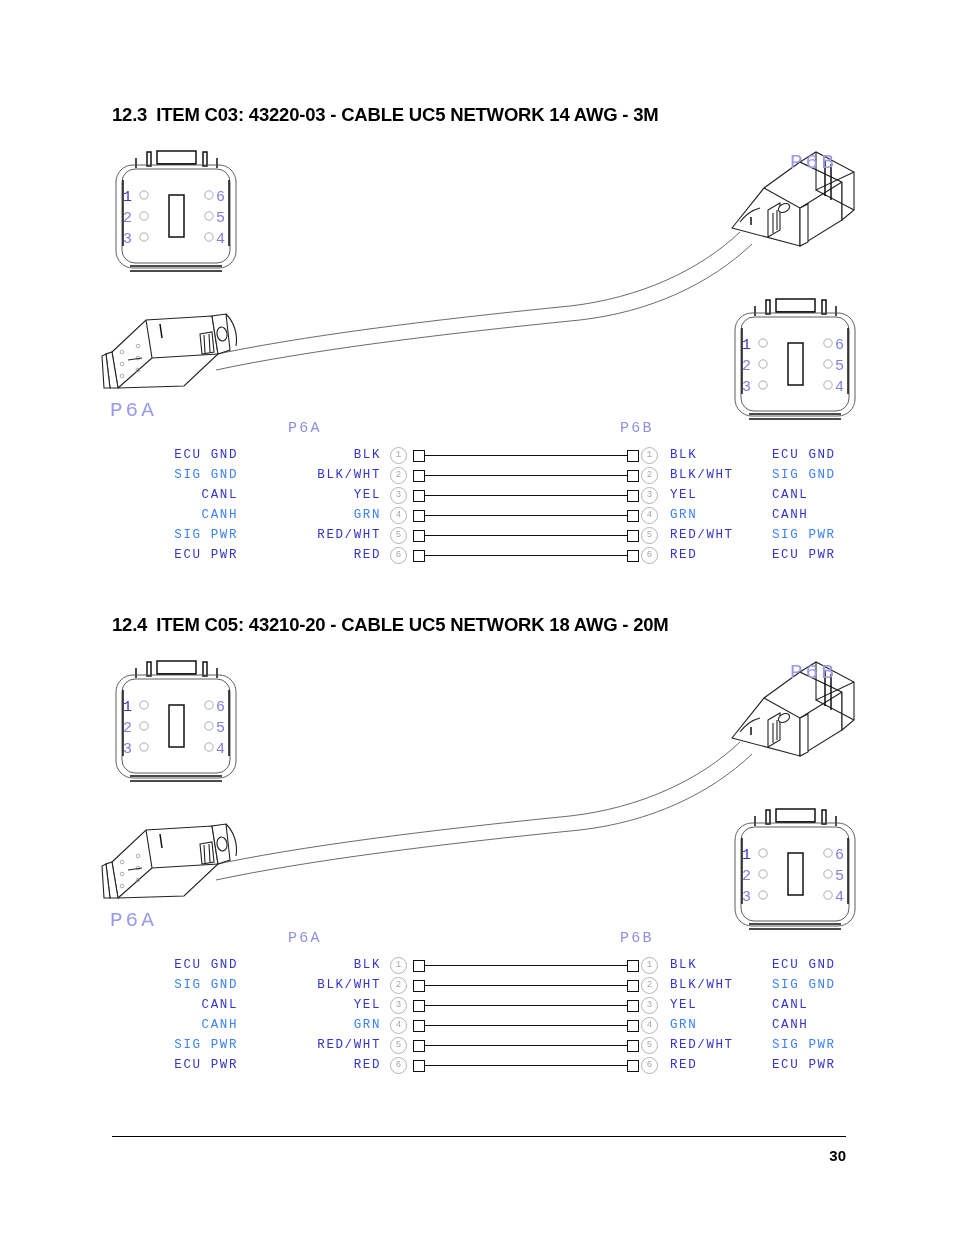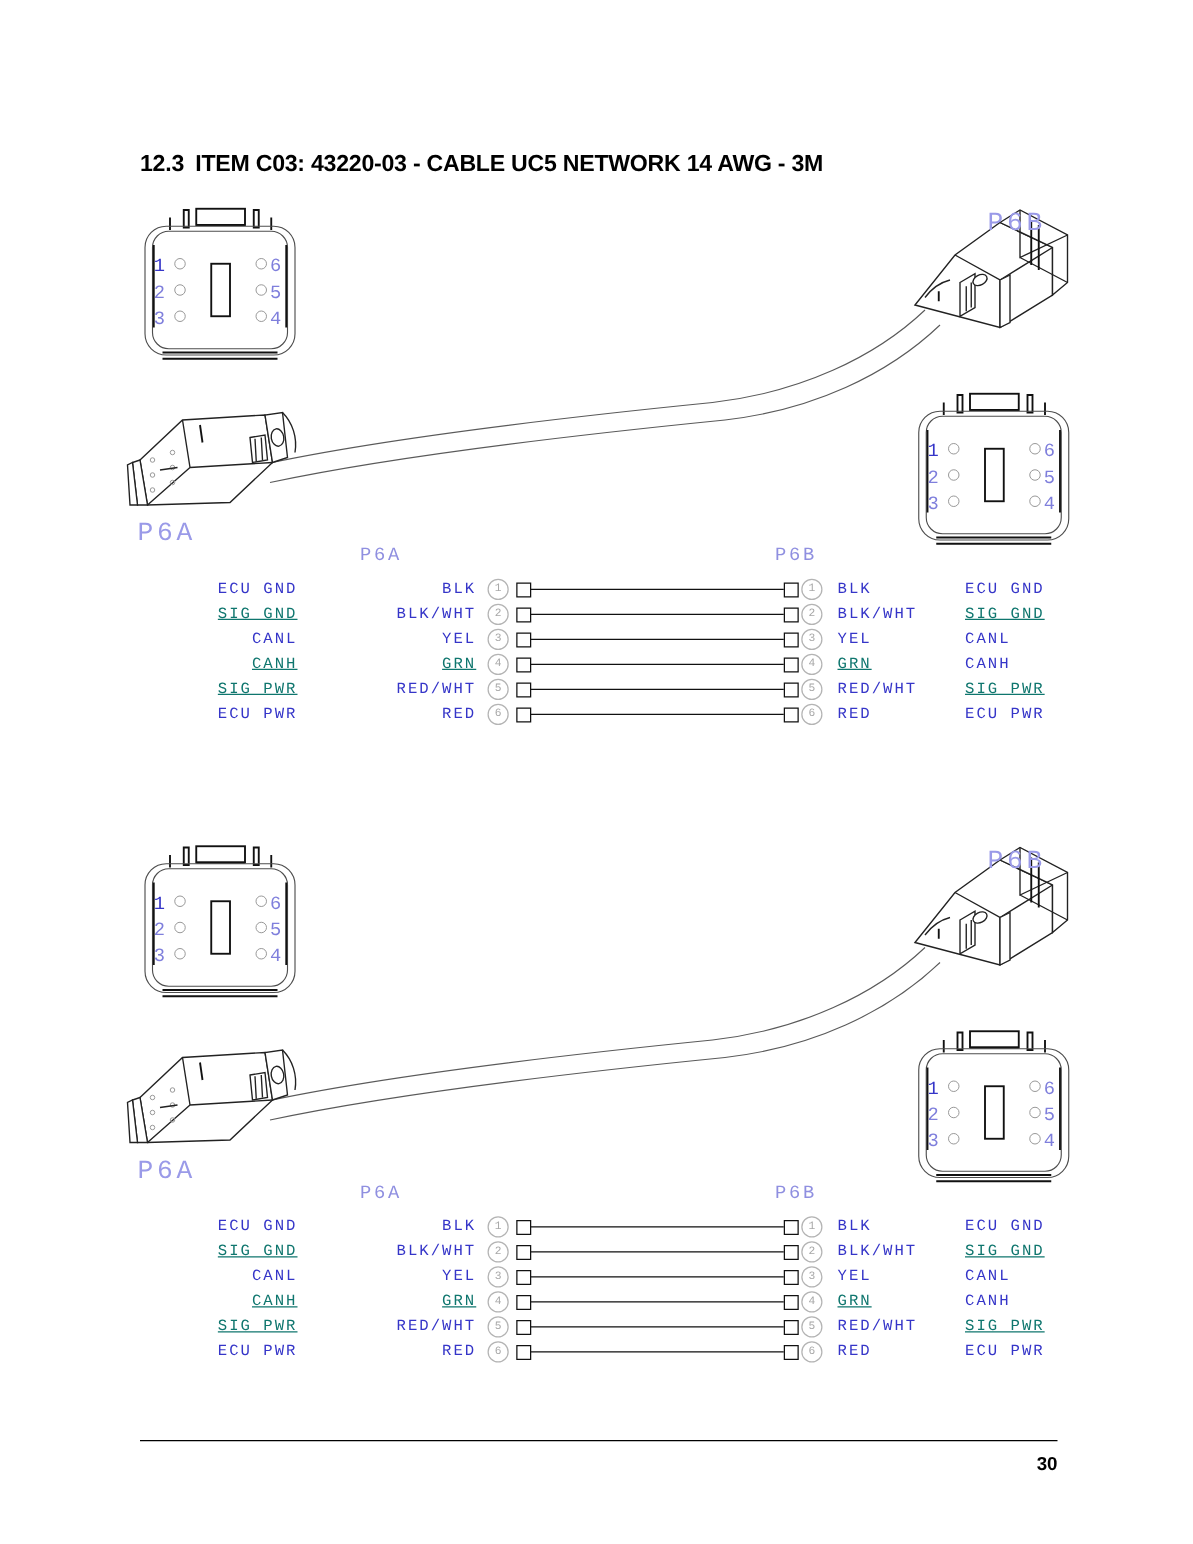--- a/index.html
+++ b/index.html
@@ -10,21 +10,21 @@
   body {
     width: 954px;
     height: 1235px;
     position: relative;
     font-family: "Liberation Sans", sans-serif;
     overflow: hidden;
   }
 
   .page {
     position: absolute;
-    left: 0; top: 16px;
+    left: 0; top: 0;
     width: 954px;
     height: 1002px;
   }
 
   
   .section-heading {
     position: absolute;
     left: 112px;
     font-family: "Liberation Sans", sans-serif;
     font-weight: bold;
@@ -76,21 +76,21 @@
   }
 
   .cell {
     position: absolute;
     font-size: 12.5px;
     letter-spacing: 1.6px;
     white-space: nowrap;
     color: #3535c8;
     line-height: 20px;
   }
-  .cell.dim { color: #0f766e; text-decoration: underline; }
+  .cell.dim { color: #3b82f6; }
   .cell.sig-l  { left: 0px;   width: 138px; text-align: right; }
   .cell.col-l  { left: 150px; width: 131px; text-align: right; }
   .cell.col-r  { left: 570px; width: 120px; text-align: left;  }
   .cell.sig-r  { left: 672px; width: 140px; text-align: left;  }
 
   .pin-num {
     position: absolute;
     width: 15px; height: 15px;
     border: 1px solid #b4b4b4;
     border-radius: 50%;
@@ -343,20 +343,23 @@
       <div class="pin-num left">6</div>
       <div class="term left"></div>
       <div class="wire"></div>
       <div class="term right"></div>
       <div class="pin-num right">6</div>
       <div class="cell col-r">RED</div>
       <div class="cell sig-r">ECU PWR</div>
     </div>
   </div>
 
+  <div class="section-heading" style="top:614px;">
+    <span class="num">12.4</span><span>ITEM C05: 43210-20 - CABLE UC5 NETWORK 18 AWG - 20M</span>
+  </div>
 
   <div class="drawing" style="top:648px;">
     <svg width="760" height="290" viewBox="0 0 760 290">
 
       <g>
         <path class="ln-d" d="M36,20 L36,30 M47,14 L47,28 L51,28 L51,14 Z"></path>
         <rect class="ln-d bodyfill" x="57" y="13" width="39" height="13"></rect>
         <path class="ln-d" d="M57,26 L96,26"></path>
         <path class="ln-d" d="M103,14 L103,28 L107,28 L107,14 Z"></path>
         <path class="ln-d" d="M117,20 L117,30"></path>

